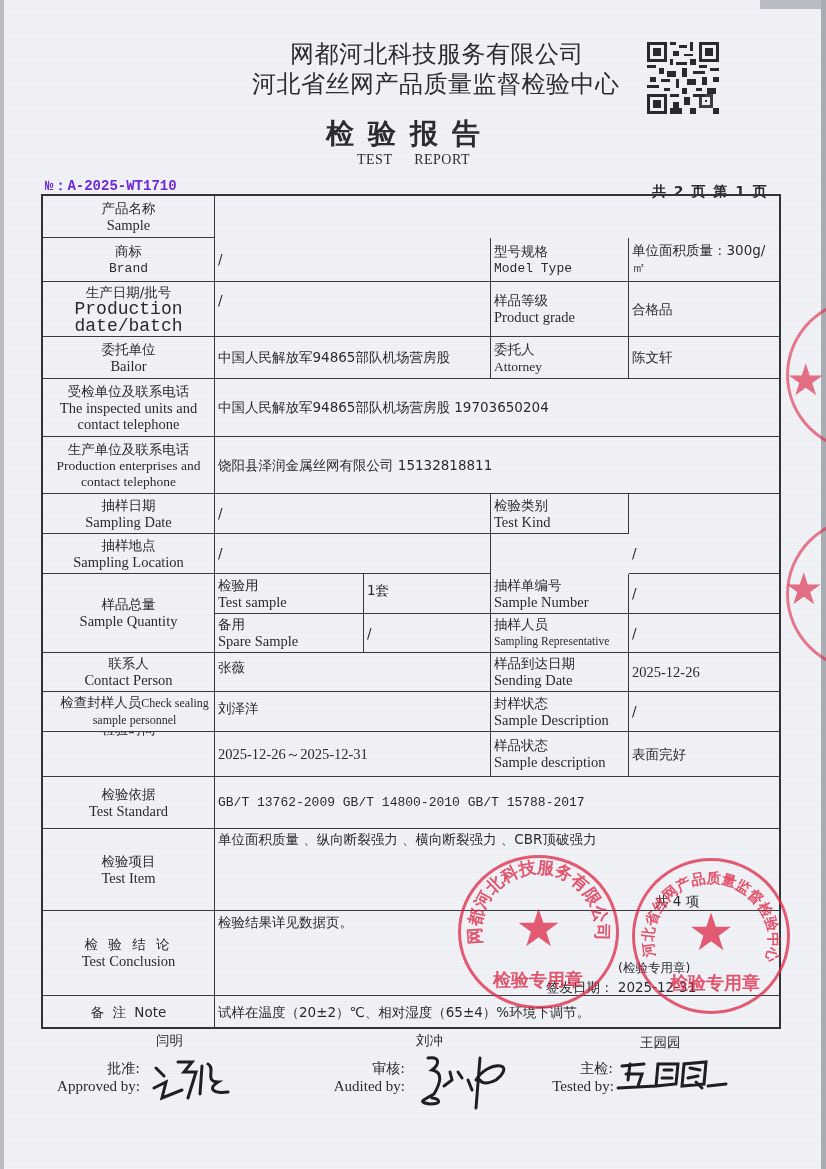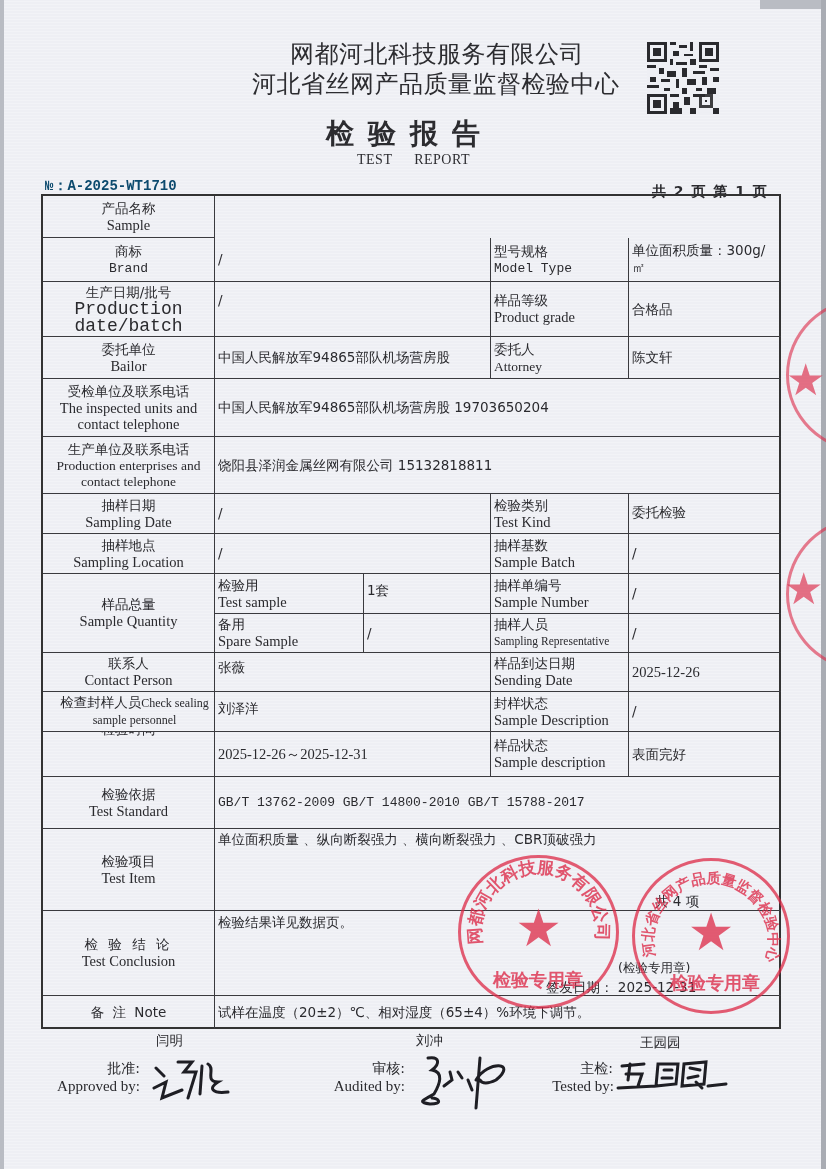--- a/index.html
+++ b/index.html
@@ -19,21 +19,21 @@
   .rightstrip { position:absolute; left:821px; top:0; width:5px; height:1169px; background:#a9acb3; }
 
   .hdr-line { position: absolute; font-family: "DejaVu Sans", sans-serif; color:#2c2c30; white-space: nowrap; }
   .org1 { left: 290px; top: 38px; font-size: 24px; letter-spacing: 0.5px; }
   .org2 { left: 252px; top: 68px; font-size: 24px; letter-spacing: 0.5px; }
   .title-cn { left: 326px; top: 115px; font-size: 28px; font-weight: bold; letter-spacing: 14px; }
   .title-en { left: 357px; top: 152px; font-size: 14px; font-family: "Liberation Serif", serif; letter-spacing: 0.5px; word-spacing: 18px; }
 
   .qr { position: absolute; left: 647px; top: 42px; width: 72px; height: 72px; }
 
-  .report-no { position:absolute; left: 45px; top: 177px; font-family:"Liberation Mono", monospace; font-size: 14px; font-weight:bold; color:#0c4a6e; }
+  .report-no { position:absolute; left: 45px; top: 177px; font-family:"Liberation Mono", monospace; font-size: 14px; font-weight:bold; color:#6d28d9; }
   .page-info { position:absolute; left: 652px; top: 183px; font-size: 14px; font-weight: bold; font-family:"DejaVu Sans", sans-serif; word-spacing: 3px; }
 
   .tbl { position: absolute; left: 41px; top: 194px; width: 740px; height: 835px; border: 2px solid #333; box-sizing: border-box; text-decoration: underline; }
   .cell {
     position: absolute; box-sizing: border-box;
     border-right: 1.5px solid #3a3a3e; border-bottom: 1.5px solid #3a3a3e;
     font-size: 13.5px; line-height: 17px; overflow: hidden;
   }
   .lbl { text-align: center; display:flex; flex-direction:column; justify-content:center; align-items:center; }
   .lbl .cn { font-family: "DejaVu Sans", sans-serif; font-size: 13.5px; }
@@ -180,31 +180,26 @@
 
   <div class="cell lbl" style="left:0;top:298px;width:172px;height:40px;">
     <span class="cn">抽样日期</span>
     <span class="en">Sampling Date</span>
   </div>
   <div class="cell val" style="left:172px;top:298px;width:276px;height:40px;">/</div>
   <div class="cell sublbl" style="left:448px;top:298px;width:138px;height:40px;">
     <span class="cn">检验类别</span>
     <span class="en">Test Kind</span>
   </div>
-  <div class="cell val top" style="left:586px;top:298px;width:152px;height:40px;border-right:none;padding-top:10px;">委托检验</div>
 
   <div class="cell lbl" style="left:0;top:338px;width:172px;height:40px;">
     <span class="cn">抽样地点</span>
     <span class="en">Sampling Location</span>
   </div>
   <div class="cell val" style="left:172px;top:338px;width:276px;height:40px;">/</div>
-  <div class="cell sublbl" style="left:448px;top:338px;width:138px;height:40px;">
-    <span class="cn">抽样基数</span>
-    <span class="en">Sample Batch</span>
-  </div>
   <div class="cell val" style="left:586px;top:338px;width:152px;height:40px;border-right:none;">/</div>
 
   <div class="cell lbl" style="left:0;top:378px;width:172px;height:79px;">
     <span class="cn">样品总量</span>
     <span class="en">Sample Quantity</span>
   </div>
   <div class="cell sublbl" style="left:172px;top:378px;width:149px;height:40px;">
     <span class="cn">检验用</span>
     <span class="en">Test sample</span>
   </div>

